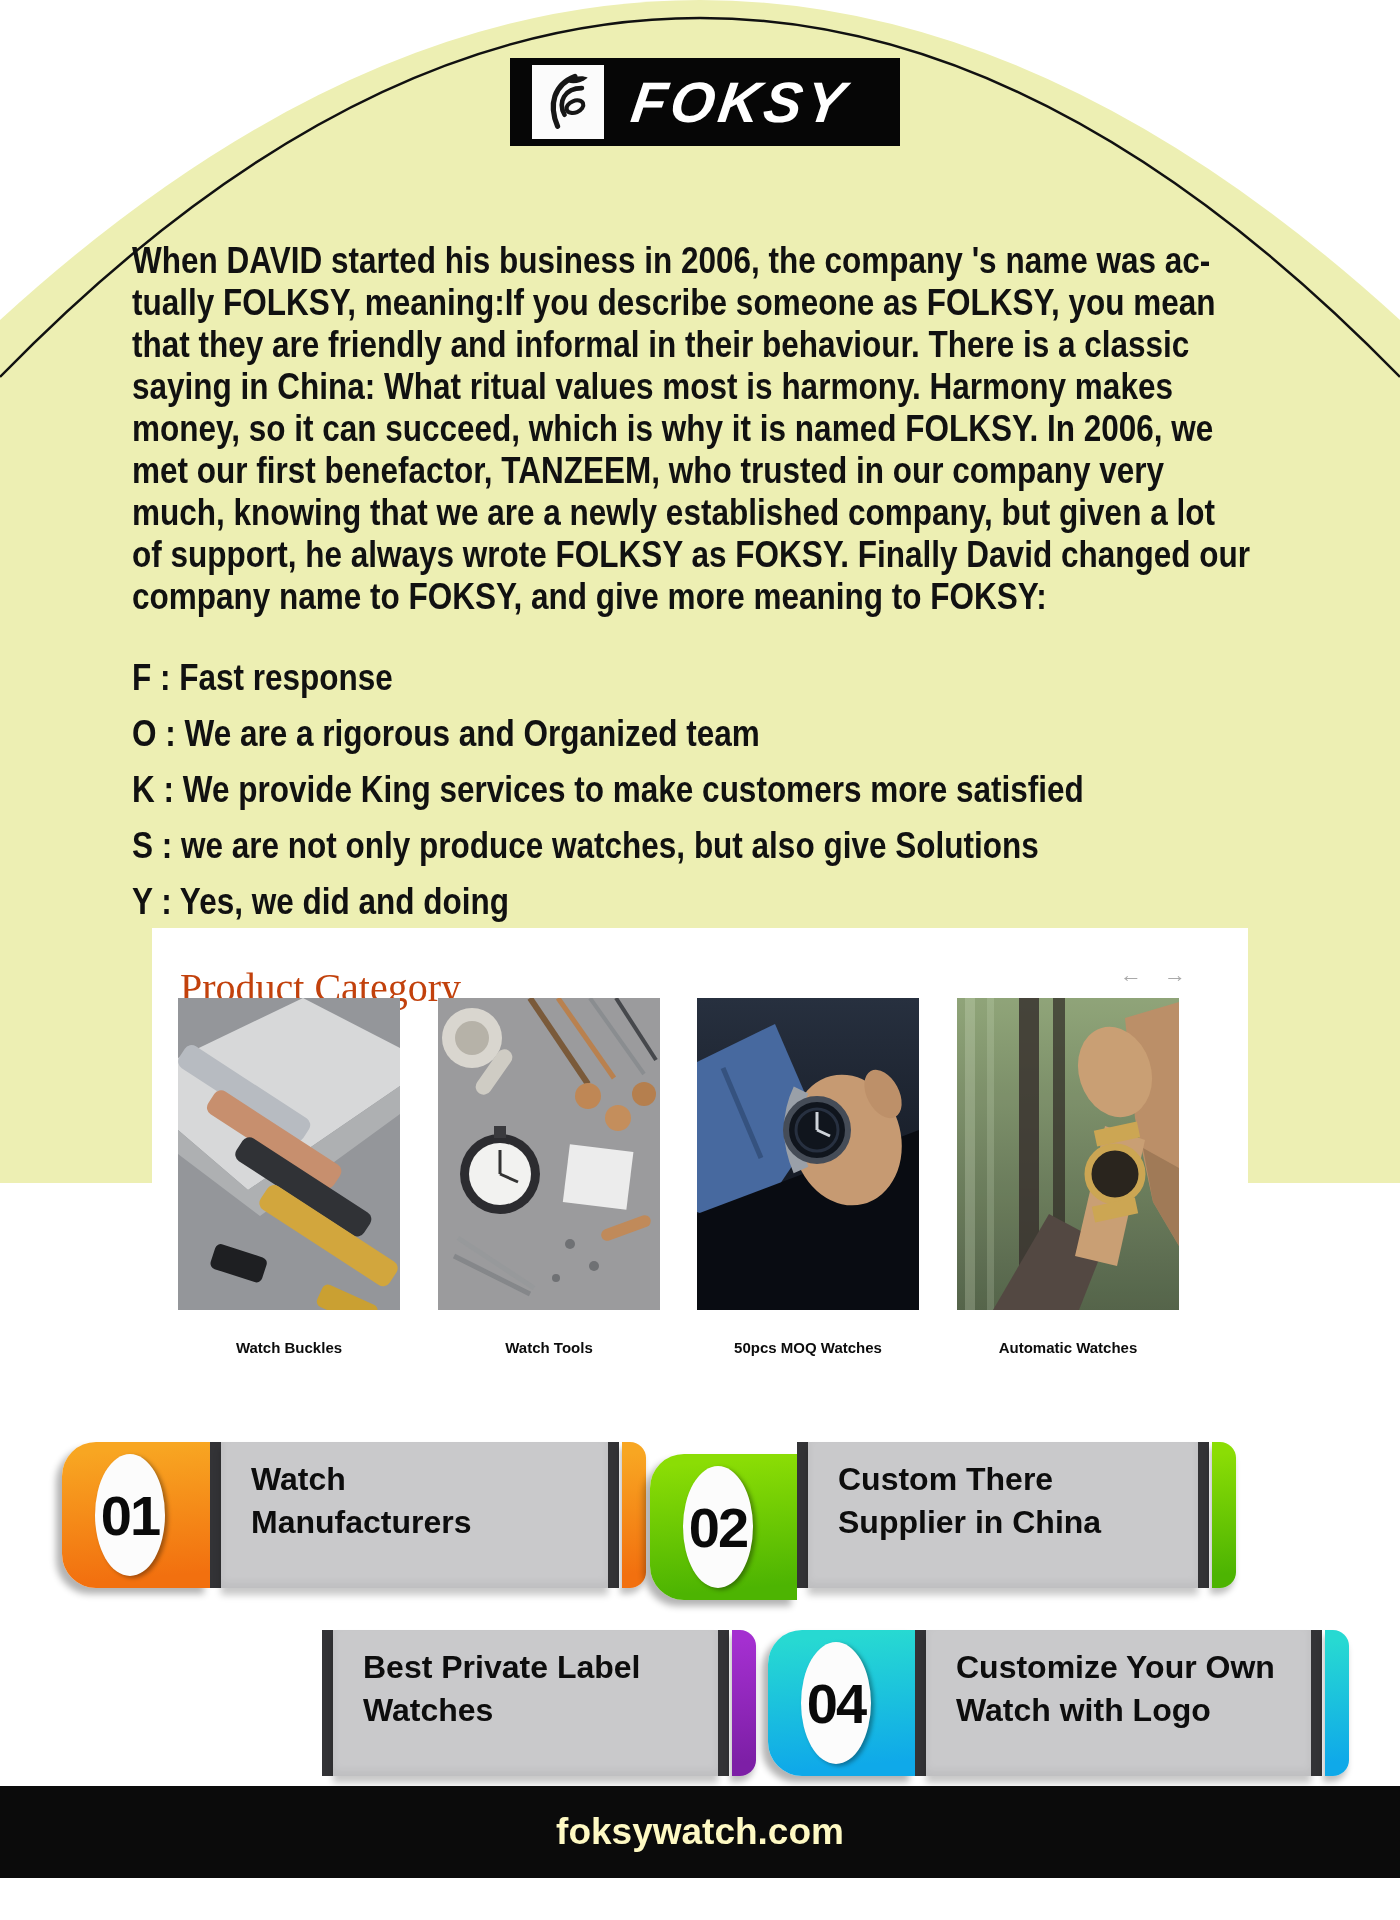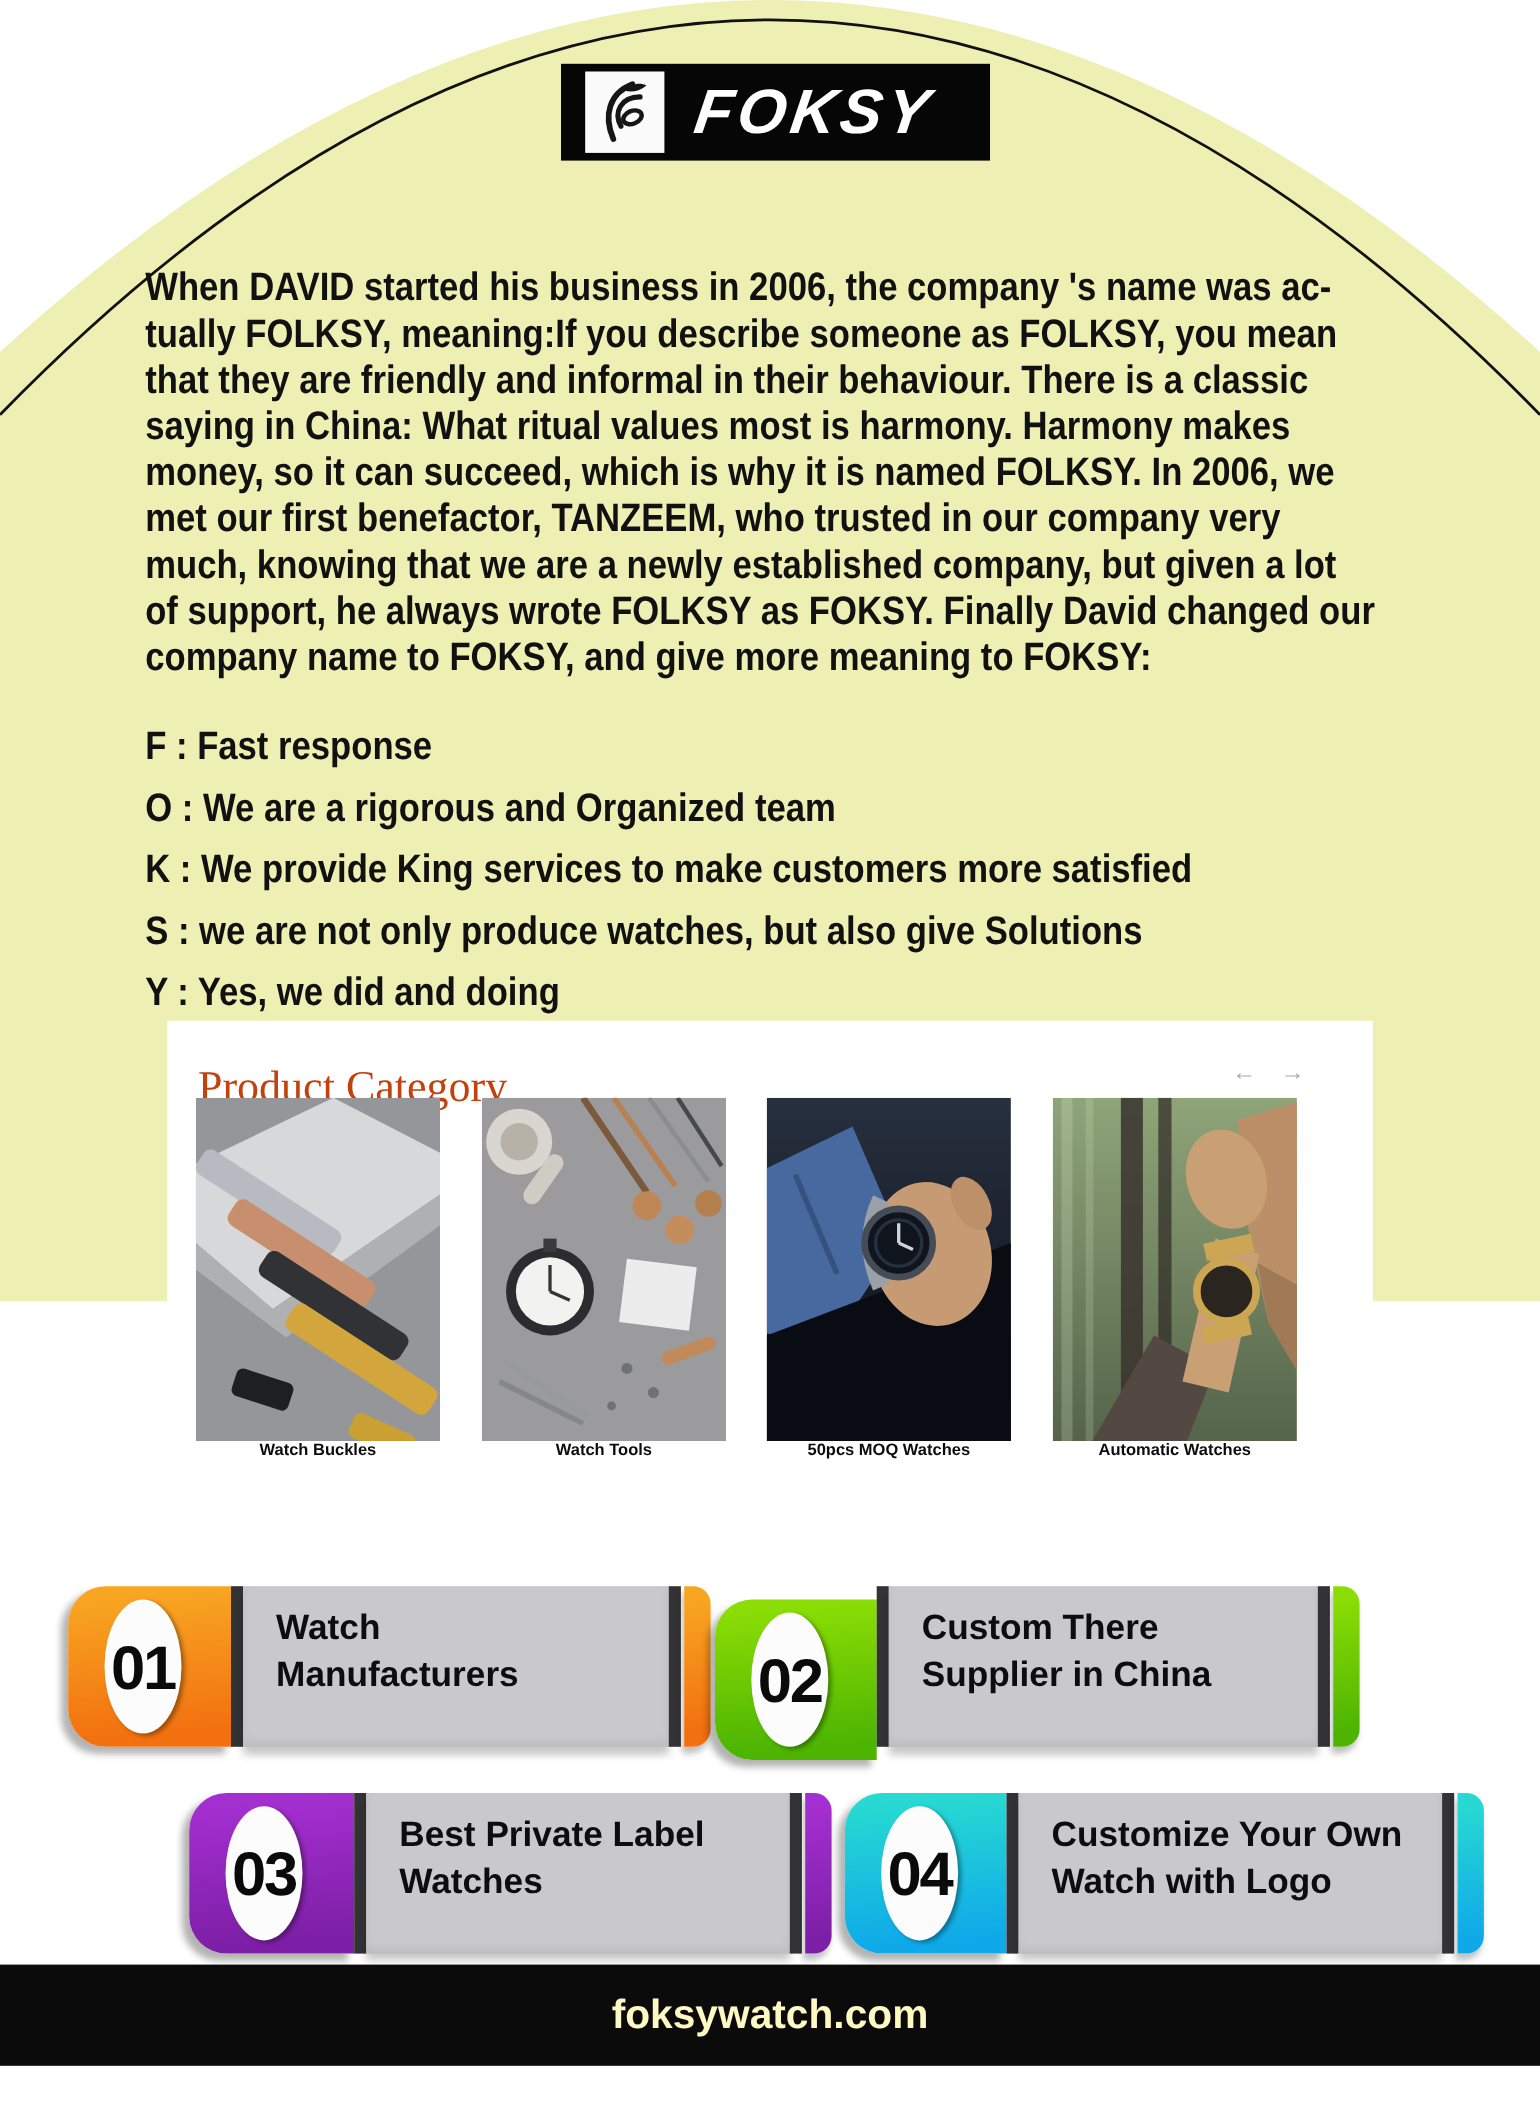--- a/index.html
+++ b/index.html
@@ -20,21 +20,21 @@
   .acronym{position:absolute;left:132px;top:650px;z-index:2;font-weight:bold;font-size:36px;line-height:56px;}
   .acronym .ln{white-space:nowrap;transform:scaleX(0.875);transform-origin:left center;}
   
   .card{position:absolute;left:152px;top:928px;width:1096px;height:437px;background:#ffffff;z-index:2;}
   .card-title{position:absolute;left:28px;top:36px;font-family:"Liberation Serif",serif;
               font-size:40px;color:#c2410c;}
   .card-nav{position:absolute;right:62px;top:34px;display:flex;gap:22px;color:#a9a9a9;font-size:22px;}
   .card-nav span{cursor:pointer;}
   .pitem{position:absolute;top:70px;width:222px;}
   .pitem .ph{width:222px;height:312px;display:block;}
-  .pitem .plabel{margin-top:0;text-align:center;font-size:15px;font-weight:bold;color:#0c0c0c;}
+  .pitem .plabel{margin-top:29px;text-align:center;font-size:15px;font-weight:bold;color:#0c0c0c;}
   .pitem.p1{left:26px;} .pitem.p2{left:286px;} .pitem.p3{left:545px;} .pitem.p4{left:805px;}
   
   .banner{position:absolute;height:146px;z-index:2;}
   .cap{position:absolute;top:0;height:146px;border-radius:34px 0 0 34px;
        box-shadow:-6px 6px 7px rgba(0,0,0,0.30);}
   .endcap{position:absolute;top:0;height:146px;width:24px;border-radius:0 16px 16px 0;
           box-shadow:-2px 6px 6px rgba(0,0,0,0.25);}
   .dbar{position:absolute;top:0;height:146px;width:11px;background:#333336;}
   .bbody{position:absolute;top:0;height:146px;background:#c9c9cb;
          box-shadow:0 7px 7px rgba(0,0,0,0.22), inset 0 -5px 8px rgba(0,0,0,0.06);}
@@ -223,25 +223,20 @@
       <div class="btext">
         <div>Custom There</div>
         <div>Supplier in China</div>
       </div>
     </div>
     <div class="dbar" style="left:1198px;"></div>
     <div class="endcap grad-green" style="left:1212px;"></div>
   </div>
 
   <div class="banner" style="left:0;top:1630px;width:780px;">
-    <div class="cap grad-purple" style="left:172px;width:150px;">
-      <div class="num-ellipse">
-        <span>03</span>
-      </div>
-    </div>
     <div class="dbar" style="left:322px;"></div>
     <div class="bbody" style="left:333px;width:385px;">
       <div class="btext">
         <div>Best Private Label</div>
         <div>Watches</div>
       </div>
     </div>
     <div class="dbar" style="left:718px;"></div>
     <div class="endcap grad-purple" style="left:732px;"></div>
   </div>

